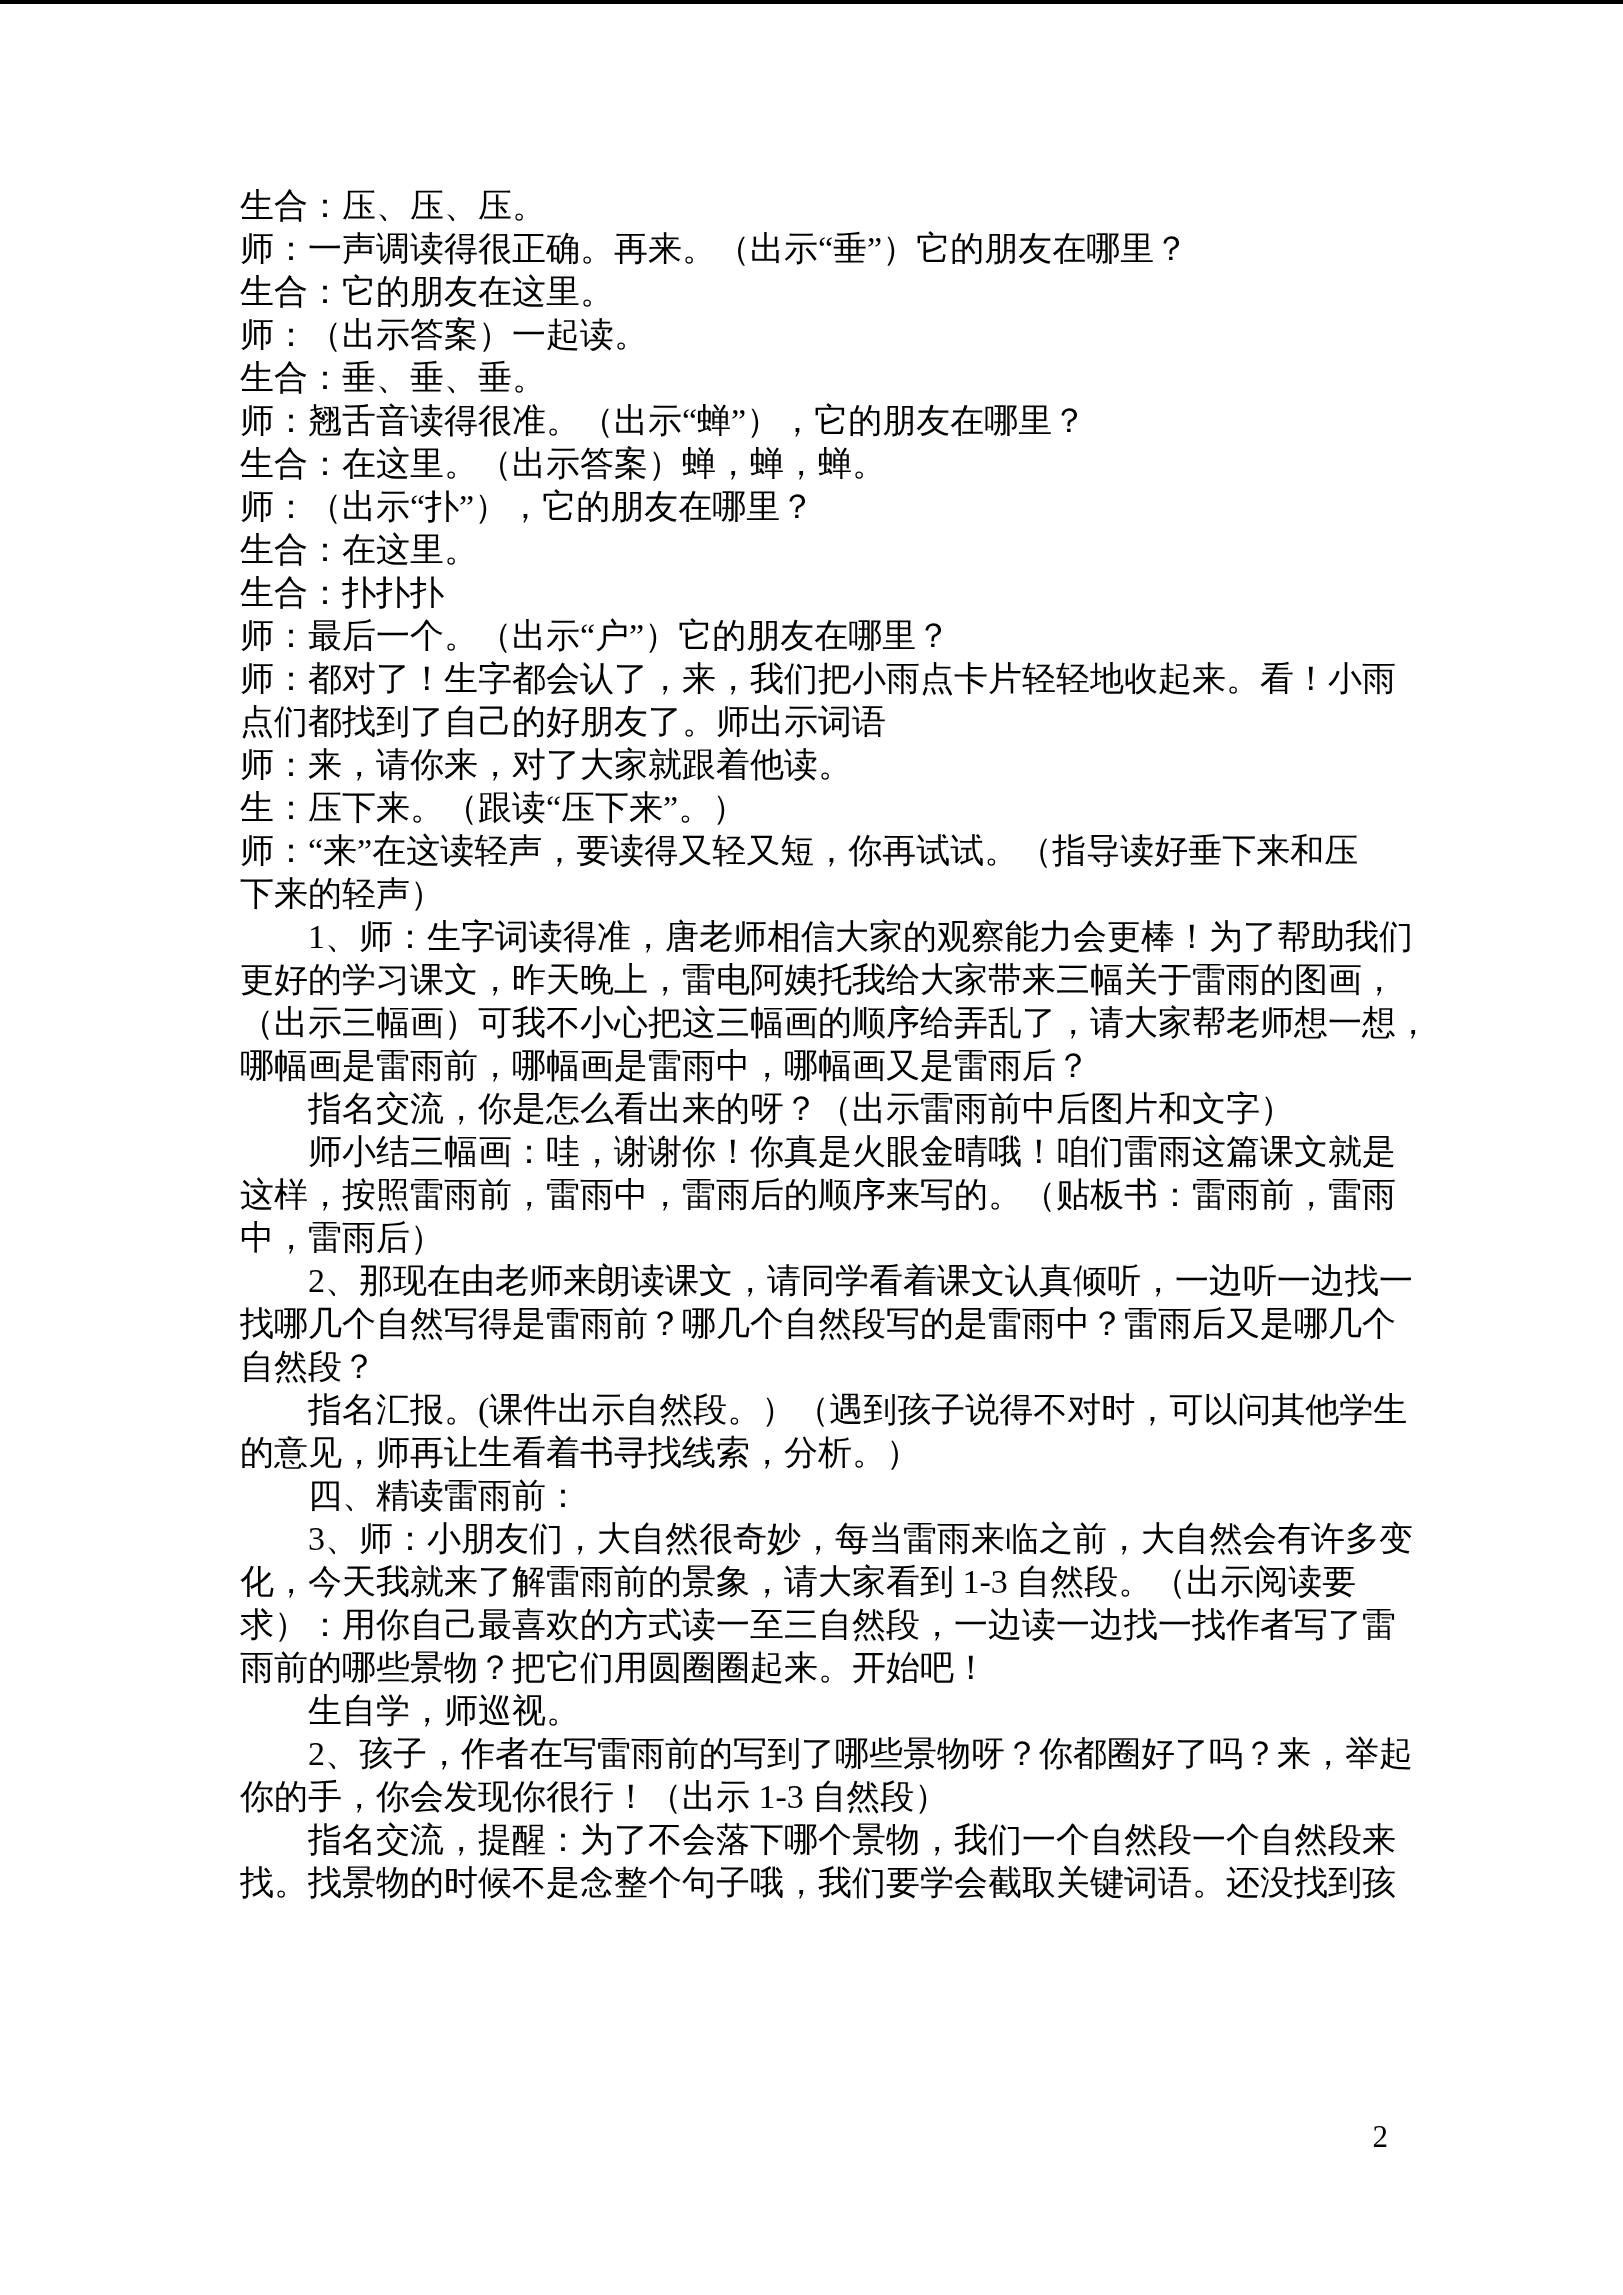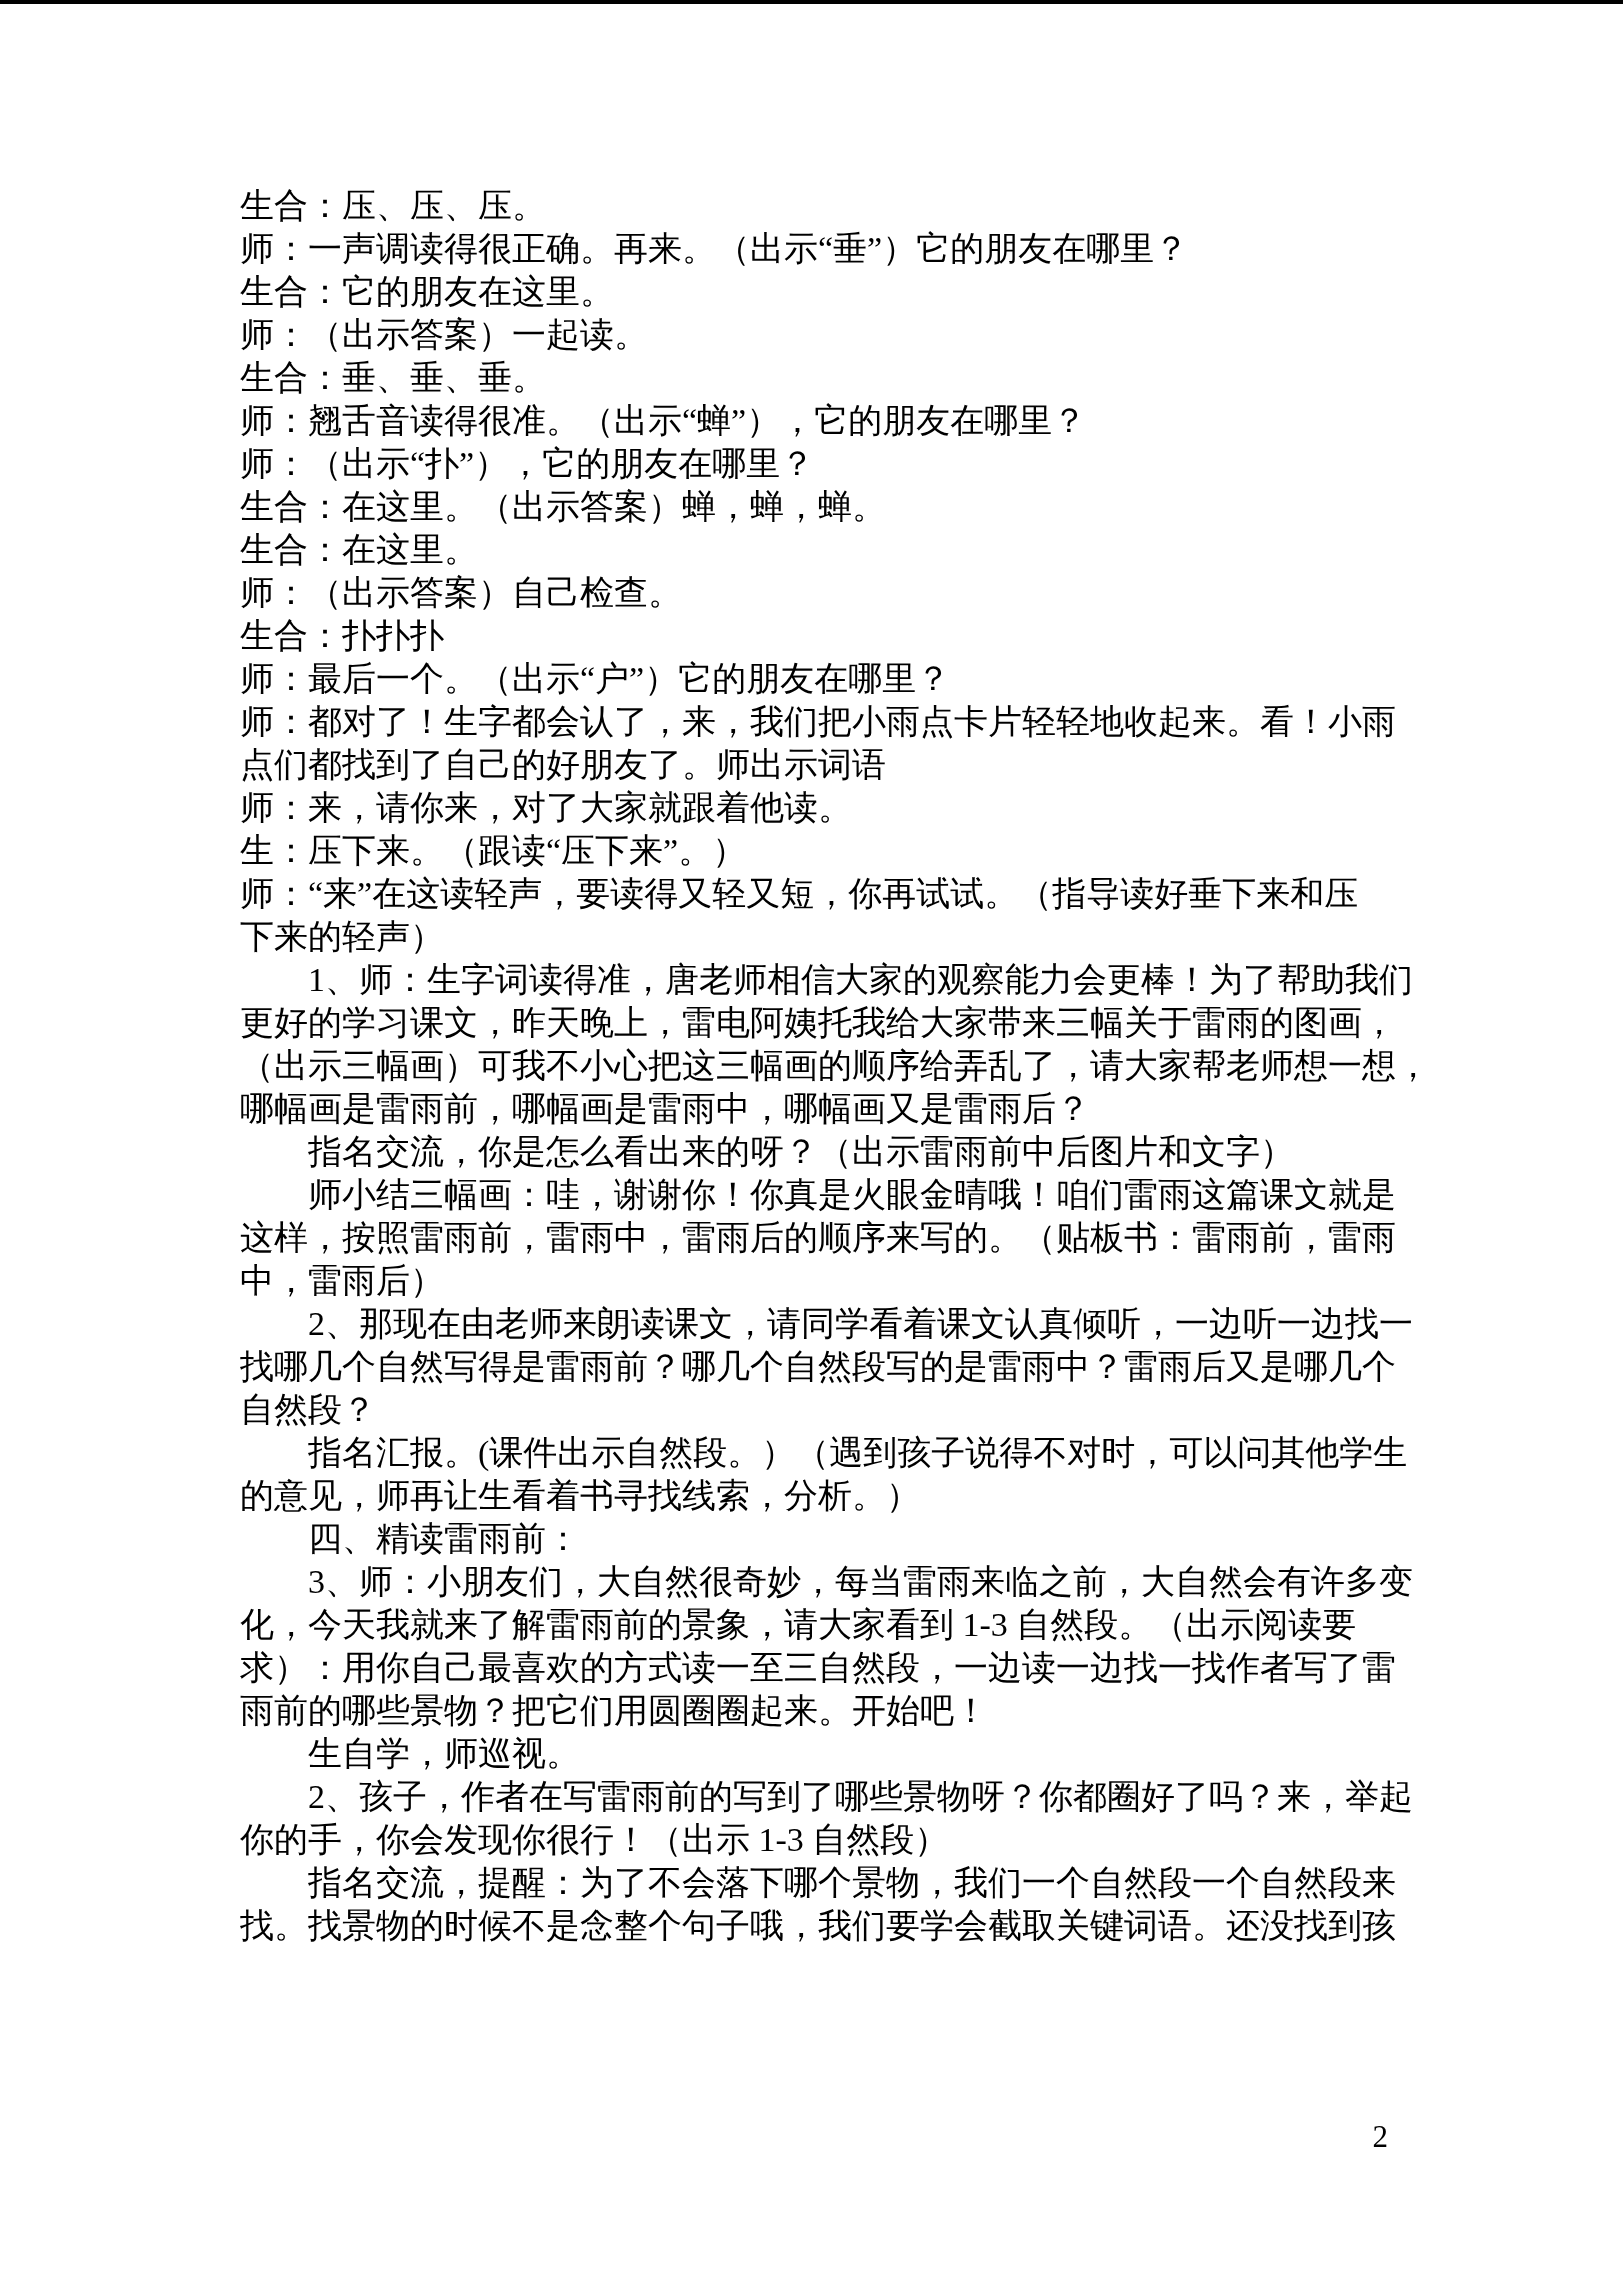--- a/index.html
+++ b/index.html
@@ -58,24 +58,23 @@
 <div class="page">
   <div class="top-edge"></div>
 
   <div class="doc-body" id="doc-body">
       <div class="doc-line">生合：压、压、压。</div>
       <div class="doc-line">师：一声调读得很正确。再来。（出示“垂”）它的朋友在哪里？</div>
       <div class="doc-line">生合：它的朋友在这里。</div>
       <div class="doc-line">师：（出示答案）一起读。</div>
       <div class="doc-line">生合：垂、垂、垂。</div>
       <div class="doc-line">师：翘舌音读得很准。（出示“蝉”），它的朋友在哪里？</div>
+      <div class="doc-line">生合：在这里。（出示答案）蝉，蝉，蝉。</div>
       <div class="doc-line">师：（出示“扑”），它的朋友在哪里？</div>
-      <div class="doc-line">生合：在这里。（出示答案）蝉，蝉，蝉。</div>
       <div class="doc-line">生合：在这里。</div>
-      <div class="doc-line">师：（出示答案）自己检查。</div>
       <div class="doc-line">生合：扑扑扑</div>
       <div class="doc-line">师：最后一个。（出示“户”）它的朋友在哪里？</div>
       <div class="doc-line">师：都对了！生字都会认了，来，我们把小雨点卡片轻轻地收起来。看！小雨</div>
       <div class="doc-line">点们都找到了自己的好朋友了。师出示词语</div>
       <div class="doc-line">师：来，请你来，对了大家就跟着他读。</div>
       <div class="doc-line">生：压下来。（跟读“压下来”。）</div>
       <div class="doc-line">师：“来”在这读轻声，要读得又轻又短，你再试试。（指导读好垂下来和压</div>
       <div class="doc-line">下来的轻声）</div>
       <div class="doc-line ind-two">1、师：生字词读得准，唐老师相信大家的观察能力会更棒！为了帮助我们</div>
       <div class="doc-line">更好的学习课文，昨天晚上，雷电阿姨托我给大家带来三幅关于雷雨的图画，</div>

